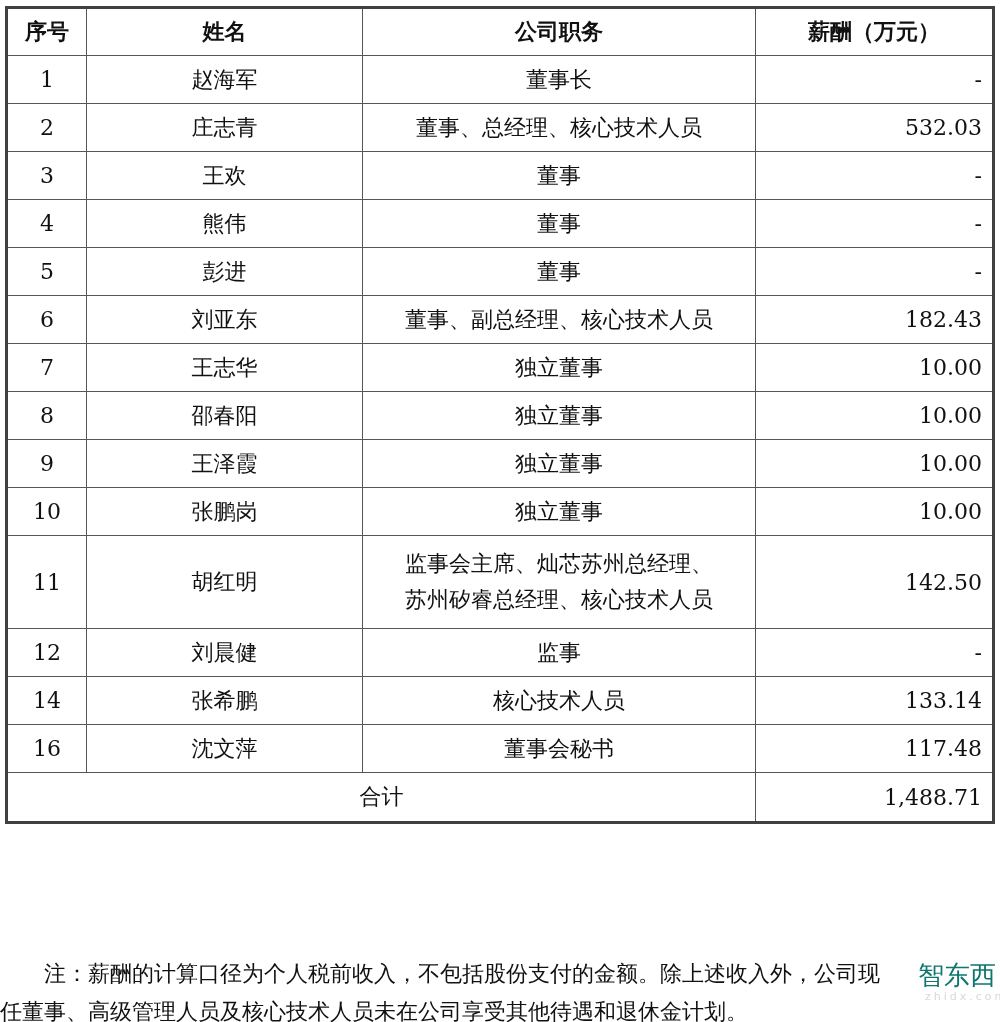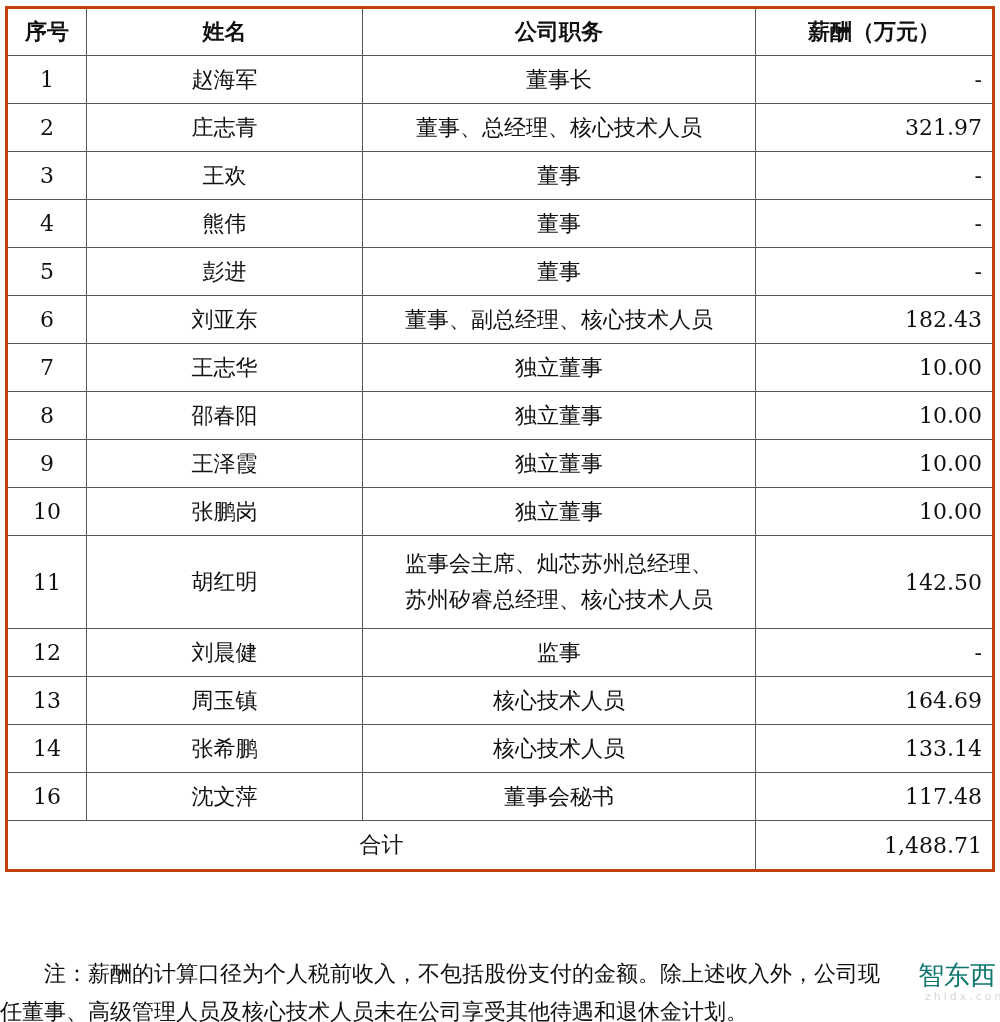--- a/index.html
+++ b/index.html
@@ -1,17 +1,17 @@
 <!DOCTYPE html>
 <html><head>
 <meta charset="utf-8">
 <style>
   html,body{margin:0;padding:0;background:#fff;}
   body{width:1000px;height:1022px;position:relative;font-family:"DejaVu Serif","Liberation Serif",serif;color:#111;overflow:hidden;}
-  table{position:absolute;left:5px;top:6px;width:990px;border-collapse:collapse;border:3px solid #c2410c;}
+  table{position:absolute;left:5px;top:6px;width:990px;border-collapse:collapse;border:3px solid #404040;}
   th,td{border:1.5px solid #555;font-size:22px;padding:0 10px;height:47px;}
   th{font-weight:bold;font-family:"DejaVu Sans","Liberation Sans",sans-serif;height:46px;}
   .c0{width:58px;text-align:center;}
   .c1{width:255px;text-align:center;}
   .c2{width:372px;text-align:center;}
   .c3{text-align:right;}
   td.c2.two{line-height:36px;height:92px;}
   tr.total td{height:48px;border-top:1.5px solid #555;}
   .note{position:absolute;left:0;top:955px;width:1000px;font-size:22px;line-height:38px;}
   .note .l1{text-indent:44px;}
@@ -34,21 +34,21 @@
       <tr>
         <td class="c0">1</td>
         <td class="c1">赵海军</td>
         <td class="c2">董事长</td>
         <td class="c3">-</td>
       </tr>
       <tr>
         <td class="c0">2</td>
         <td class="c1">庄志青</td>
         <td class="c2">董事、总经理、核心技术人员</td>
-        <td class="c3">321.97</td>
+        <td class="c3">532.03</td>
       </tr>
       <tr>
         <td class="c0">3</td>
         <td class="c1">王欢</td>
         <td class="c2">董事</td>
         <td class="c3">-</td>
       </tr>
       <tr>
         <td class="c0">4</td>
         <td class="c1">熊伟</td>
@@ -100,26 +100,20 @@
         </td>
         <td class="c3">142.50</td>
       </tr>
       <tr>
         <td class="c0">12</td>
         <td class="c1">刘晨健</td>
         <td class="c2">监事</td>
         <td class="c3">-</td>
       </tr>
       <tr>
-        <td class="c0">13</td>
-        <td class="c1">周玉镇</td>
-        <td class="c2">核心技术人员</td>
-        <td class="c3">164.69</td>
-      </tr>
-      <tr>
         <td class="c0">14</td>
         <td class="c1">张希鹏</td>
         <td class="c2">核心技术人员</td>
         <td class="c3">133.14</td>
       </tr>
       <tr>
         <td class="c0">16</td>
         <td class="c1">沈文萍</td>
         <td class="c2">董事会秘书</td>
         <td class="c3">117.48</td>

